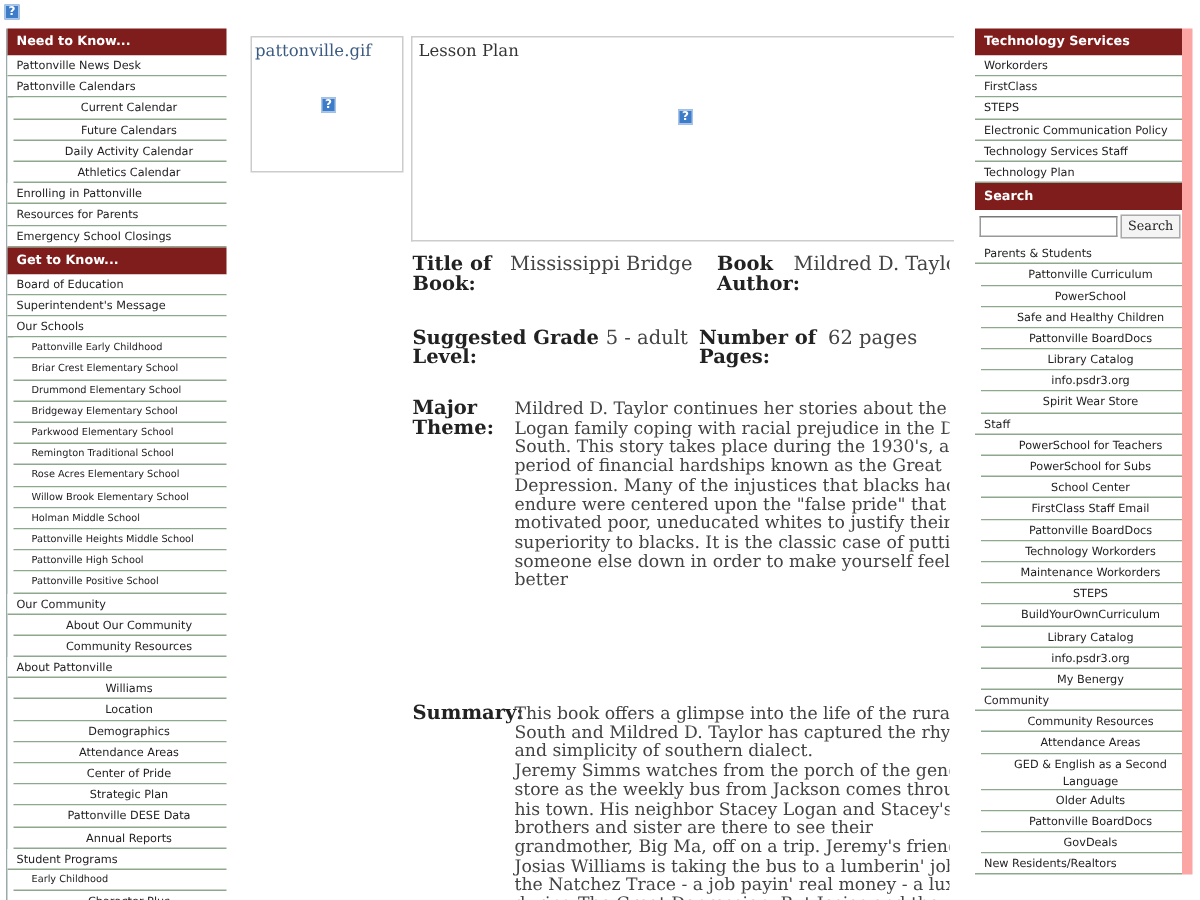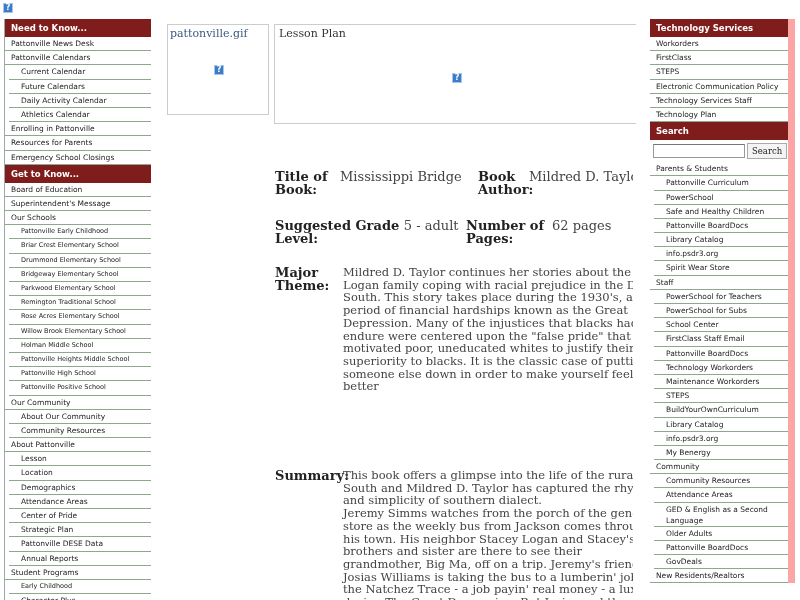--- a/index.html
+++ b/index.html
@@ -22,21 +22,21 @@
   .sb-header {
     background: #7f1d1d; color: #fff; font-weight: bold;
     font-size: 8.5px; height: 18px; line-height: 18px; padding-left: 6px;
     font-family: "DejaVu Sans", sans-serif;
   }
   .sb-item {
     font-size: 7.5px; color: #222; height: 14.2px; line-height: 13px;
     padding-left: 6px; border-bottom: 1px solid #8ea88e; white-space: nowrap; overflow: hidden;
     background: #fff;
   }
-  .sb-item.lvl2 { padding-left: 12px; margin-left: 4px; }
+  .sb-item.lvl2 { padding-left: 12px; margin-left: 4px; text-align: center; }
   .sb-item.lvl3 { padding-left: 12px; margin-left: 4px; font-size: 6.5px; }
   .sb-item.two-line { height: 24px; white-space: normal; line-height: 11px; padding-top: 1px; }
 
   .search-row { height: 22px; padding: 3px 2px 3px 3px; display: flex; align-items: center; gap: 2px; }
   .search-input {
     width: 92px; height: 14px; border: 1px solid #999; border-top-color: #777;
     background: #fff; font-size: 8px;
   }
   .search-btn {
     height: 16px; padding: 0 4px; font-size: 8.5px; background: #f4f4f4;
@@ -45,21 +45,21 @@
 
   
   #logo-box {
     position: absolute; left: 167px; top: 24px; width: 102px; height: 91px;
     border: 1px solid #ccc;
   }
   #logo-box .alt { font-family: "DejaVu Serif", serif; font-size: 11px; color: #3b5a82; padding: 2px 0 0 2px; }
   #logo-box .broken-img { position: absolute; left: 46px; top: 40px; }
 
   #lesson-box {
-    position: absolute; left: 274px; top: 24px; width: 362px; height: 100px;
+    position: absolute; left: 274px; top: 24px; width: 362px; height: 137px;
     border: 1px solid #ccc; border-right: none;
   }
   #lesson-box .alt { font-family: "DejaVu Serif", serif; font-size: 11px; color: #333; padding: 2px 0 0 4px; }
   #lesson-box .broken-img { position: absolute; left: 177px; top: 48px; }
 
   .field { position: absolute; font-family: "DejaVu Serif", serif; font-size: 13px; line-height: 13px; }
   .label { font-weight: bold; color: #222; }
   .value { color: #444; }
 
   #content-clip { position: absolute; left: 270px; top: 140px; width: 363px; height: 460px; overflow: hidden; }
@@ -96,21 +96,21 @@
     <div class="sb-item lvl3">Rose Acres Elementary School</div>
     <div class="sb-item lvl3">Willow Brook Elementary School</div>
     <div class="sb-item lvl3">Holman Middle School</div>
     <div class="sb-item lvl3">Pattonville Heights Middle School</div>
     <div class="sb-item lvl3">Pattonville High School</div>
     <div class="sb-item lvl3">Pattonville Positive School</div>
     <div class="sb-item">Our Community</div>
     <div class="sb-item lvl2">About Our Community</div>
     <div class="sb-item lvl2">Community Resources</div>
     <div class="sb-item">About Pattonville</div>
-    <div class="sb-item lvl2">Lesson</div>
+    <div class="sb-item lvl2">Williams</div>
     <div class="sb-item lvl2">Location</div>
     <div class="sb-item lvl2">Demographics</div>
     <div class="sb-item lvl2">Attendance Areas</div>
     <div class="sb-item lvl2">Center of Pride</div>
     <div class="sb-item lvl2">Strategic Plan</div>
     <div class="sb-item lvl2">Pattonville DESE Data</div>
     <div class="sb-item lvl2">Annual Reports</div>
     <div class="sb-item">Student Programs</div>
     <div class="sb-item lvl3">Early Childhood</div>
     <div class="sb-item lvl2">Character Plus</div>

